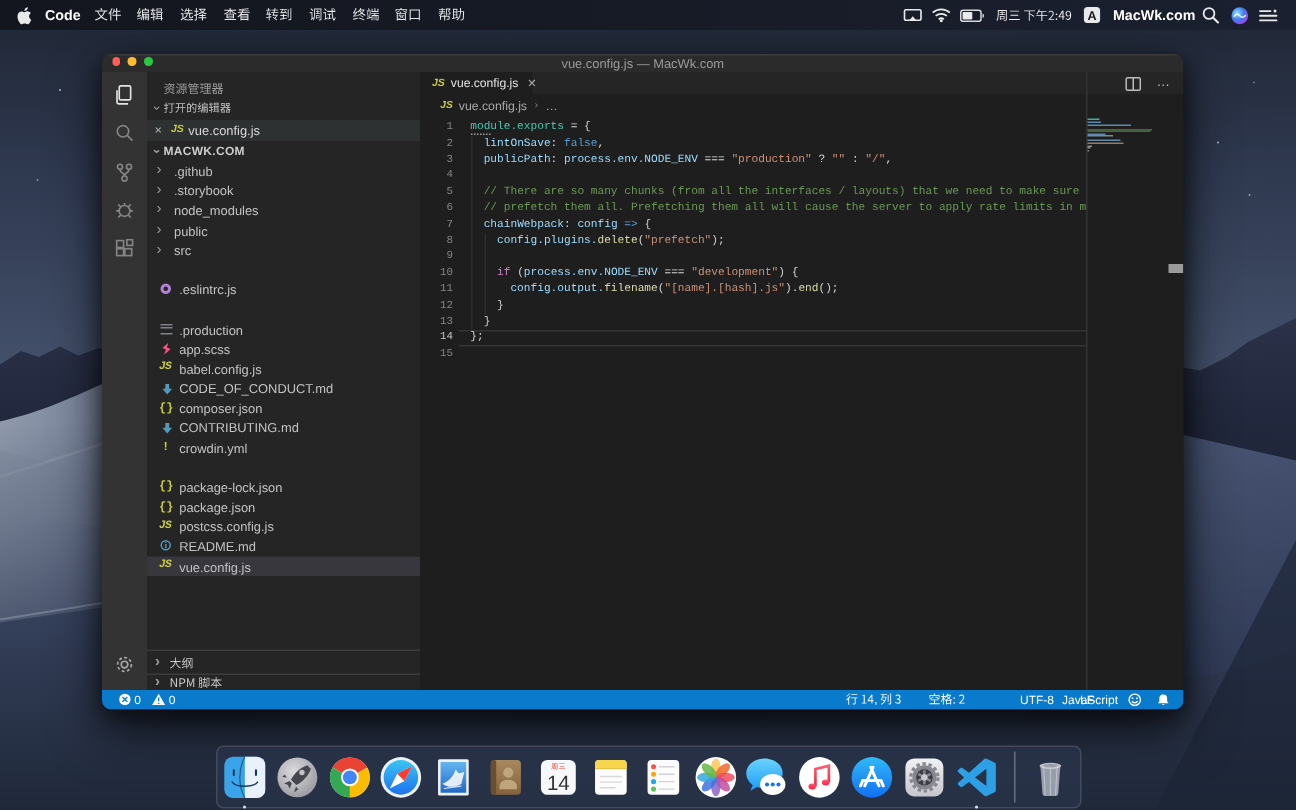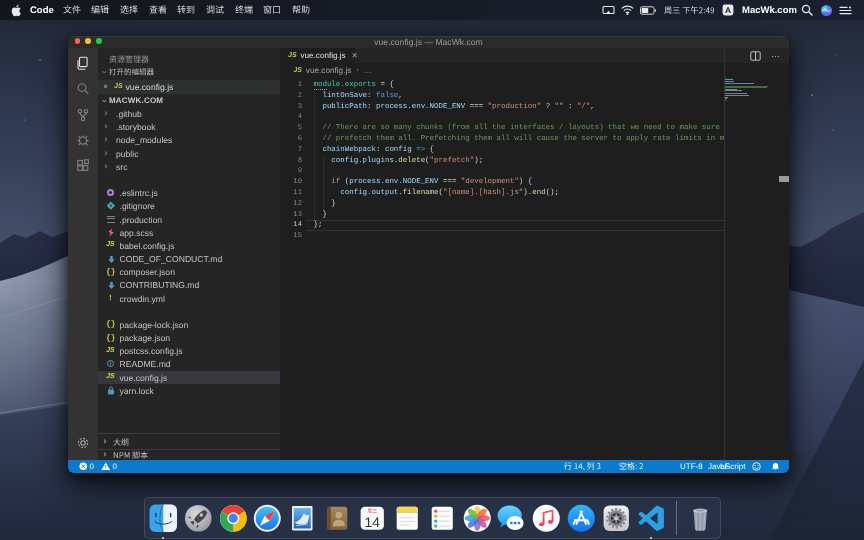--- a/index.html
+++ b/index.html
@@ -290,28 +290,20 @@
           <span style="margin-left:6px">src</span>
         </div>
 <div class="srow" style="top:138.9px;height:13.17px">
           <span class="ficon" style="margin-left:9px">
             <span style="position:absolute;left:0;top:0;width:7.4px;height:7.4px;border-radius:50%;background:#b180d7">
               <span style="position:absolute;left:2.2px;top:2.2px;width:3px;height:3px;border-radius:50%;background:#252526"></span>
             </span>
           </span>
           <span>.eslintrc.js</span>
         </div>
-<div class="srow" style="top:152.1px;height:13.17px">
-          <span class="ficon" style="margin-left:9px">
-            <span style="position:absolute;left:0;top:0;width:6.4px;height:6.4px;background:#41a6b5;transform:rotate(45deg) translate(1px,0)">
-              <span style="position:absolute;left:1.9px;top:1.9px;width:2.6px;height:2.6px;background:#252526;border-radius:50%"></span>
-            </span>
-          </span>
-          <span>.gitignore</span>
-        </div>
 <div class="srow" style="top:165.3px;height:13.17px">
           <span class="ficon" style="margin-left:9px">
             <span style="position:absolute;left:0;top:1px;width:8px;height:7px;border-top:1.4px solid #7d8389;border-bottom:1.4px solid #7d8389">
               <span style="position:absolute;left:0;top:1.4px;width:8px;border-top:1.4px solid #7d8389"></span>
             </span>
           </span>
           <span>.production</span>
         </div>
 <div class="srow" style="top:178.4px;height:13.17px">
           <span class="ficon" style="margin-left:9px">
@@ -377,29 +369,20 @@
           <span class="ficon" style="margin-left:9px">
             <span style="position:absolute;left:0;top:0;width:7px;height:7px;border-radius:50%;border:1px solid #519aba;color:#519aba;font-size:6px;text-align:center;line-height:7px;font-weight:bold;font-family:Liberation Serif">i</span>
           </span>
           <span>README.md</span>
         </div>
 <div class="srow" style="top:323.3px;height:13.17px;background:#37373d">
           <span class="ficon" style="margin-left:9px">
             <span style="position:absolute;left:-1px;top:0;color:#cbcb41;font-size:7.5px;font-weight:bold;letter-spacing:-.5px;font-style:italic">JS</span>
           </span>
           <span>vue.config.js</span>
-        </div>
-<div class="srow" style="top:336.5px;height:13.17px">
-          <span class="ficon" style="margin-left:9px">
-            <svg width="8" height="9" viewBox="0 0 8 9" style="position:absolute;left:0;top:0">
-              <rect x="1" y="3.6" width="6" height="4.8" rx=".8" fill="#519aba"></rect>
-              <path d="M2.4 3.6 V2.6 a1.6 1.6 0 0 1 3.2 0 v1" fill="none" stroke="#519aba" stroke-width="1"></path>
-            </svg>
-          </span>
-          <span>yarn.lock</span>
         </div>
 <div class="srow" style="top:385.8px;height:15.4px;border-top:1px solid #3c3c3c;font-weight:bold">
           <span class="chev" style="margin-left:3px">›</span>
           <span style="margin-left:4px;display:flex">
             <svg class="cjk sb_outline" width="16.0" height="8.2" viewBox="0 -7.04 16.0 8.16">
               <path d="M3.7 -6.7C3.7 -6.1 3.7 -5.3 3.6 -4.4H0.5V-3.8H3.5C3.1 -2.3 2.3 -0.7 0.3 0.1C0.5 0.3 0.7 0.5 0.8 0.6C2.8 -0.3 3.6 -1.8 4.0 -3.4C4.6 -1.5 5.7 -0.1 7.2 0.6C7.3 0.4 7.5 0.2 7.7 0.1C6.1 -0.6 5.1 -2.0 4.5 -3.8H7.5V-4.4H4.2C4.3 -5.3 4.3 -6.1 4.3 -6.7Z M8.3 -0.4 8.5 0.2C9.2 -0.0 10.1 -0.3 11.0 -0.5L11.0 -1.0C10.0 -0.8 9.0 -0.6 8.3 -0.4ZM11.2 -6.3V0.6H11.8V-5.8H14.8V-0.2C14.8 -0.0 14.7 0.0 14.6 0.0C14.5 0.0 14.1 0.0 13.7 -0.0C13.8 0.1 13.9 0.4 13.9 0.5C14.5 0.5 14.8 0.5 15.0 0.4C15.3 0.3 15.3 0.2 15.3 -0.2V-6.3ZM13.9 -5.5C13.7 -4.8 13.5 -4.2 13.3 -3.5C13.0 -4.0 12.8 -4.5 12.5 -5.0L12.1 -4.8C12.4 -4.2 12.8 -3.5 13.1 -2.9C12.8 -2.0 12.4 -1.2 11.9 -0.6C12.0 -0.6 12.3 -0.4 12.4 -0.3C12.7 -0.9 13.1 -1.6 13.4 -2.3C13.7 -1.7 13.9 -1.2 14.0 -0.8L14.5 -1.0C14.3 -1.6 14.0 -2.2 13.6 -2.9C13.9 -3.7 14.2 -4.5 14.4 -5.4ZM8.5 -3.4C8.6 -3.4 8.8 -3.5 9.8 -3.6C9.4 -3.1 9.1 -2.7 9.0 -2.5C8.7 -2.2 8.5 -2.0 8.4 -2.0C8.4 -1.8 8.5 -1.6 8.6 -1.4C8.7 -1.5 9.0 -1.6 11.0 -2.0C11.0 -2.1 11.0 -2.4 11.0 -2.5L9.4 -2.2C10.0 -2.9 10.6 -3.8 11.1 -4.7L10.6 -5.0C10.4 -4.7 10.3 -4.4 10.1 -4.2L9.1 -4.0C9.5 -4.7 10.0 -5.6 10.3 -6.5L9.7 -6.7C9.5 -5.8 8.9 -4.7 8.7 -4.4C8.6 -4.2 8.4 -4.0 8.3 -4.0C8.4 -3.8 8.5 -3.5 8.5 -3.4Z" fill="#cccccc"></path>
             </svg>
           </span>
         </div>
 <div class="srow" style="top:401.2px;height:11.1px;border-top:1px solid #3c3c3c;font-weight:bold">

